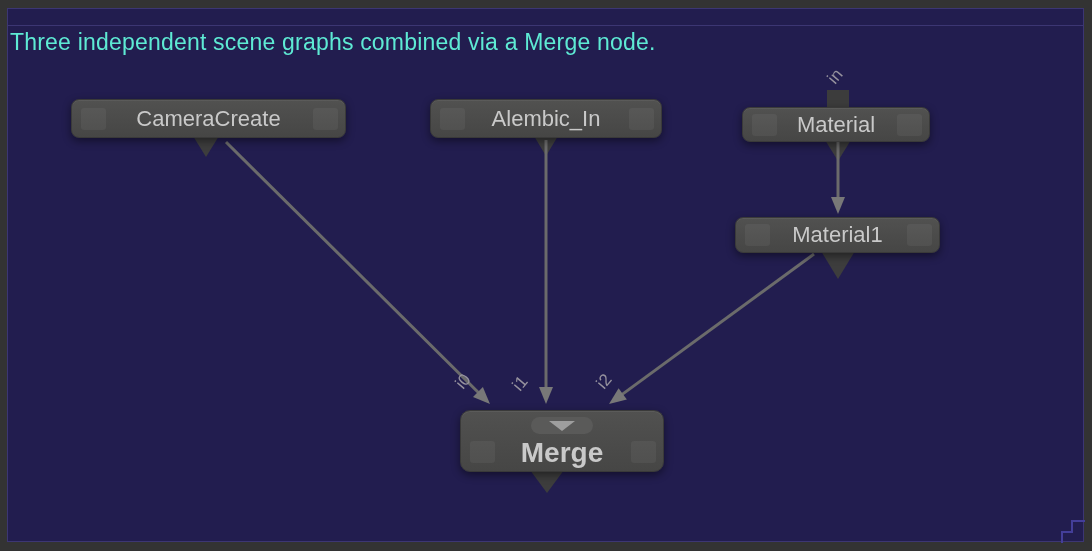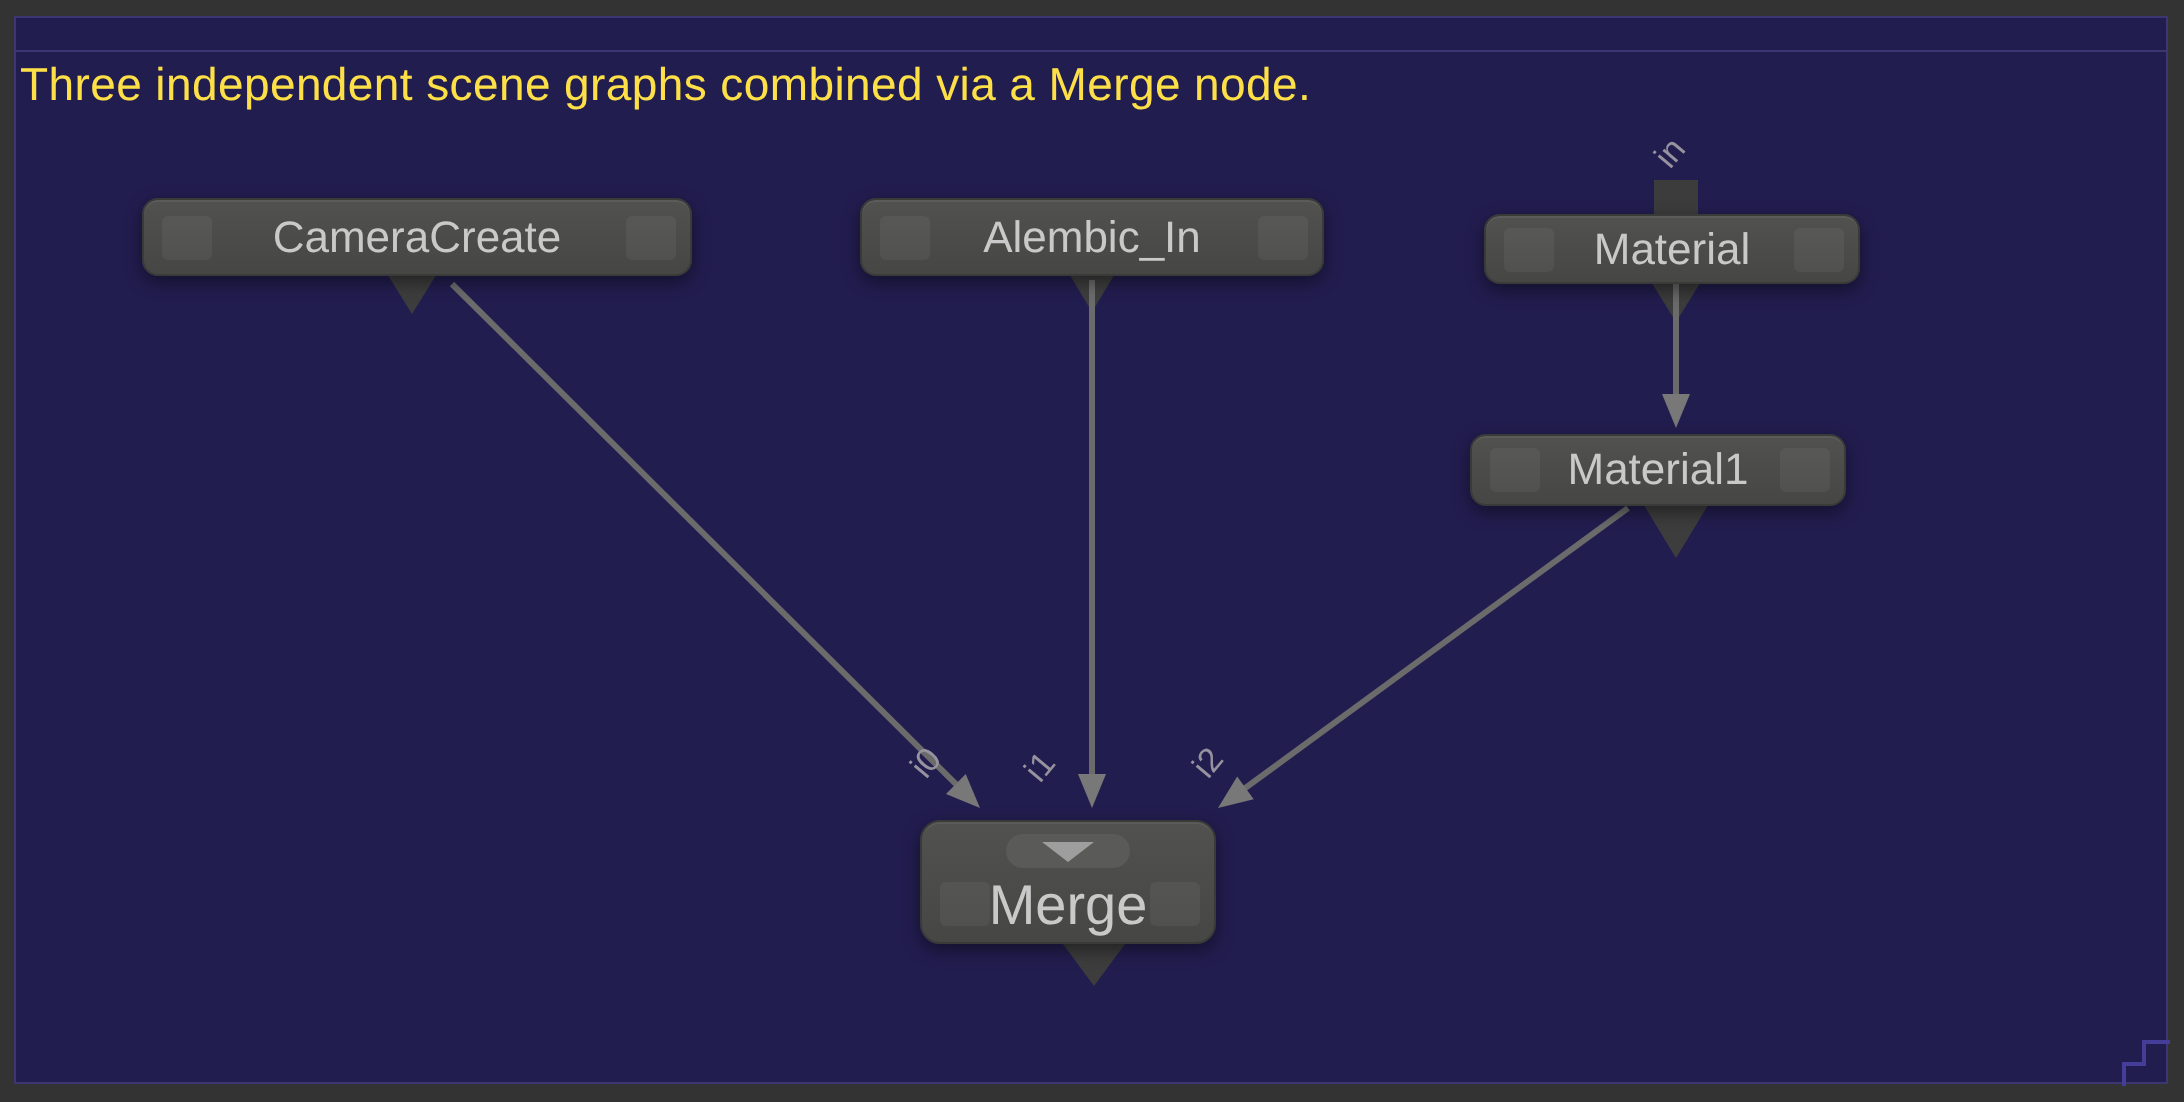--- a/index.html
+++ b/index.html
@@ -8,21 +8,21 @@
     background:#333333;
     font-family:"Liberation Sans",sans-serif;
   }
   .canvas{
     position:absolute;left:7px;top:8px;width:1077px;height:534px;
     background:#221d4f;border:1px solid #3c3673;box-sizing:border-box;
   }
   #overlay{position:absolute;left:0;top:0;width:1092px;height:551px;z-index:2;}
   .graph-title{
     position:absolute;left:10px;top:29px;z-index:4;
-    font-size:23px;color:#fde047;letter-spacing:.2px;white-space:nowrap;
+    font-size:23px;color:#5eead4;letter-spacing:.2px;white-space:nowrap;
   }
   #nodes{position:absolute;left:0;top:0;width:1092px;height:551px;z-index:3;text-align:center;}
   .node{
     position:absolute;box-sizing:border-box;
     background:linear-gradient(180deg,#515150 0%,#464645 100%);
     border:1px solid #3a3a39;border-radius:8px;
     box-shadow:0 3px 9px rgba(0,0,0,.45), inset 0 1px 0 rgba(255,255,255,.06);
     display:flex;align-items:center;justify-content:center;
     color:#c9c9c9;font-size:22px;cursor:default;
   }
@@ -85,26 +85,26 @@
     <div class="node" style="left: 430px; top: 99px; width: 232px; height: 39px;">
       <div class="badge left"></div>
       <div class="badge right"></div>
       <div class="nlabel-wrap"><span class="nlabel">Alembic_In</span></div>
     </div>
     <div class="node" style="left: 742px; top: 107px; width: 188px; height: 35px;">
       <div class="badge left"></div>
       <div class="badge right"></div>
       <div class="nlabel-wrap"><span class="nlabel">Material</span></div>
     </div>
-    <div class="node" style="left: 735px; top: 217px; width: 188px; height: 36px;">
+    <div class="node" style="left: 735px; top: 217px; width: 205px; height: 36px;">
       <div class="badge left"></div>
       <div class="badge right"></div>
       <div class="nlabel-wrap"><span class="nlabel">Material1</span></div>
     </div>
-    <div class="node big" style="left: 460px; top: 410px; width: 148px; height: 62px;">
+    <div class="node big" style="left: 460px; top: 410px; width: 204px; height: 62px; font-weight: bold;">
       <div class="badge left"></div>
       <div class="badge right"></div>
       <div class="pill">
         <div class="chev"></div>
       </div>
       <div class="nlabel-wrap">
         <span class="nlabel">Merge</span>
       </div>
     </div>
   </div>

